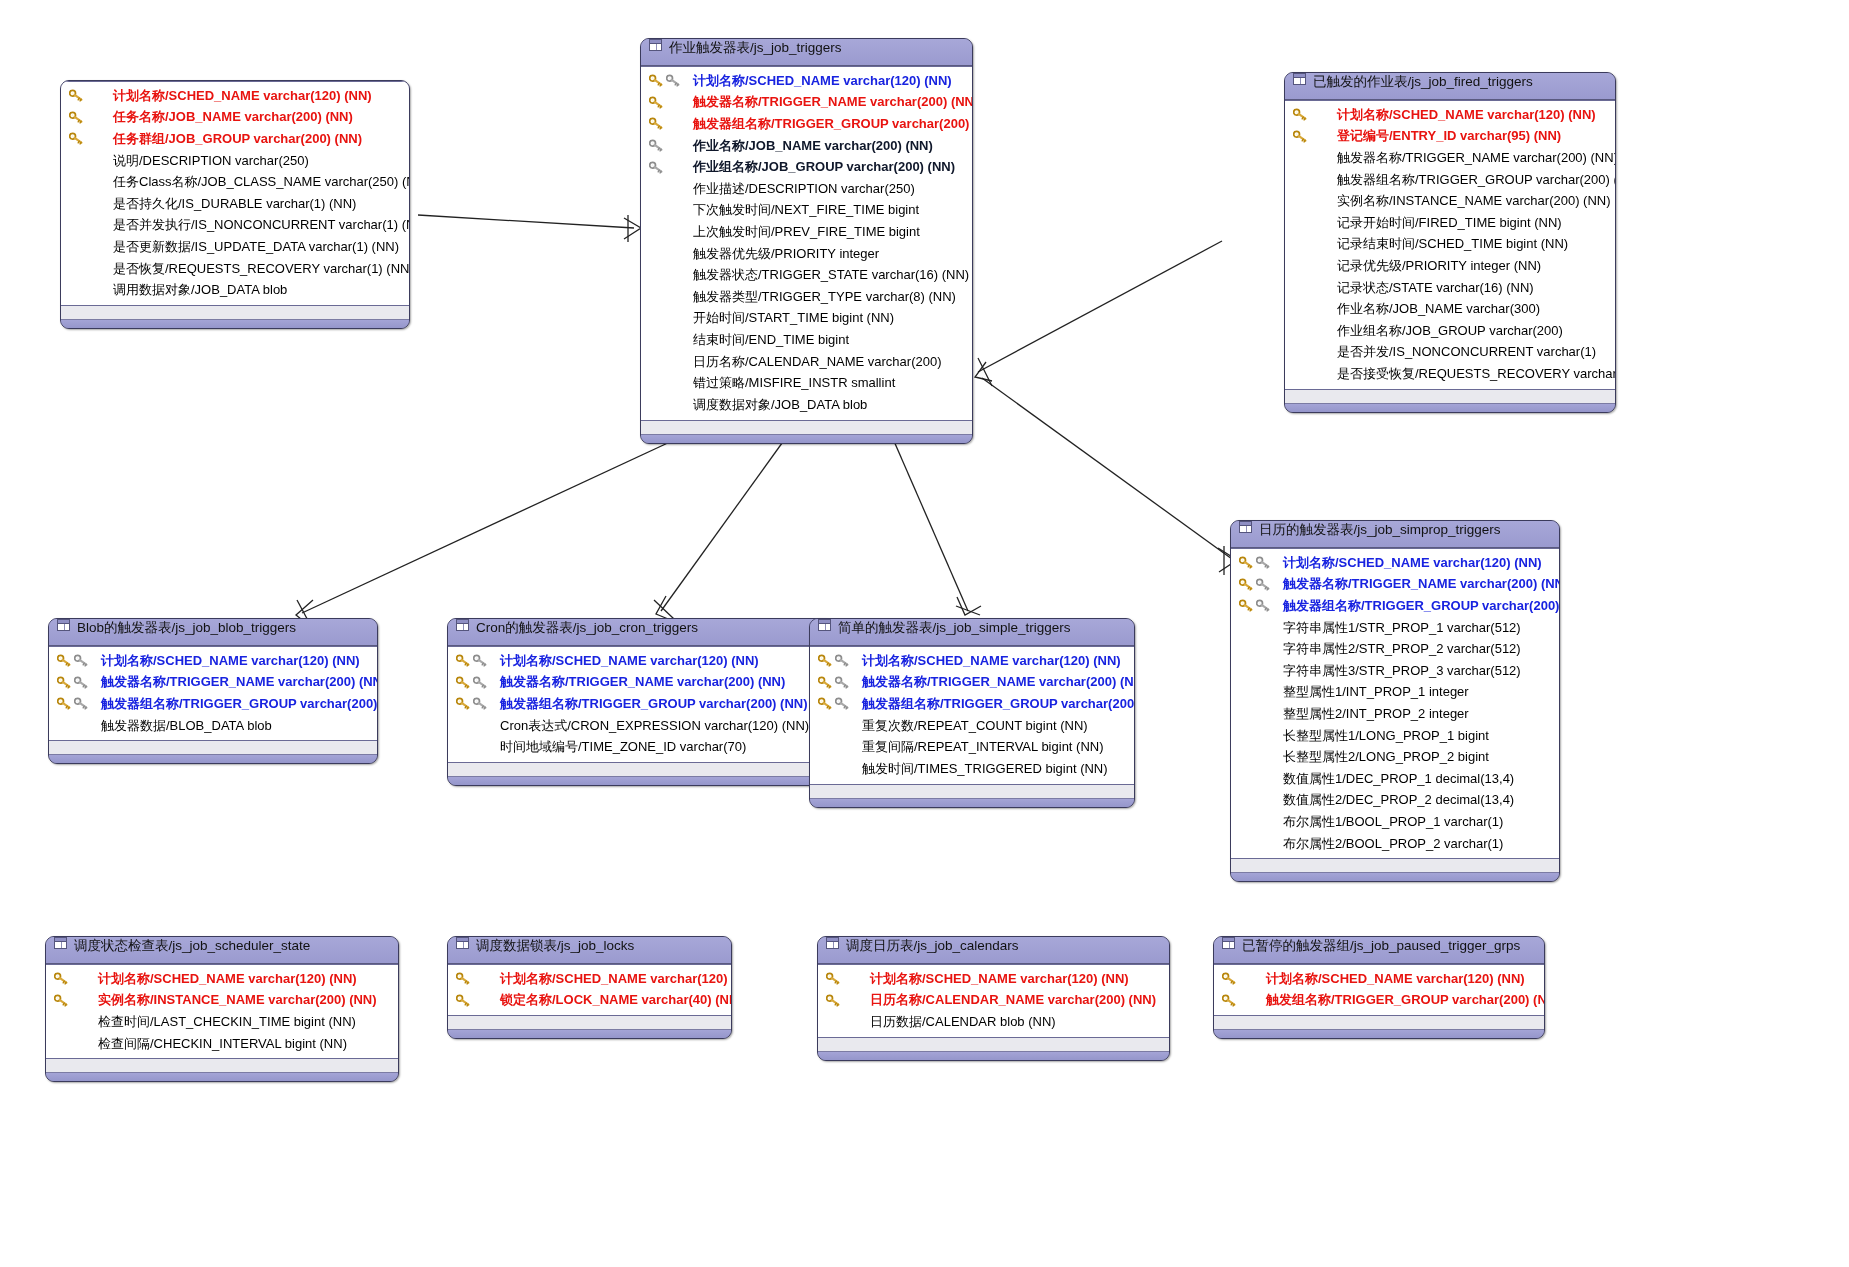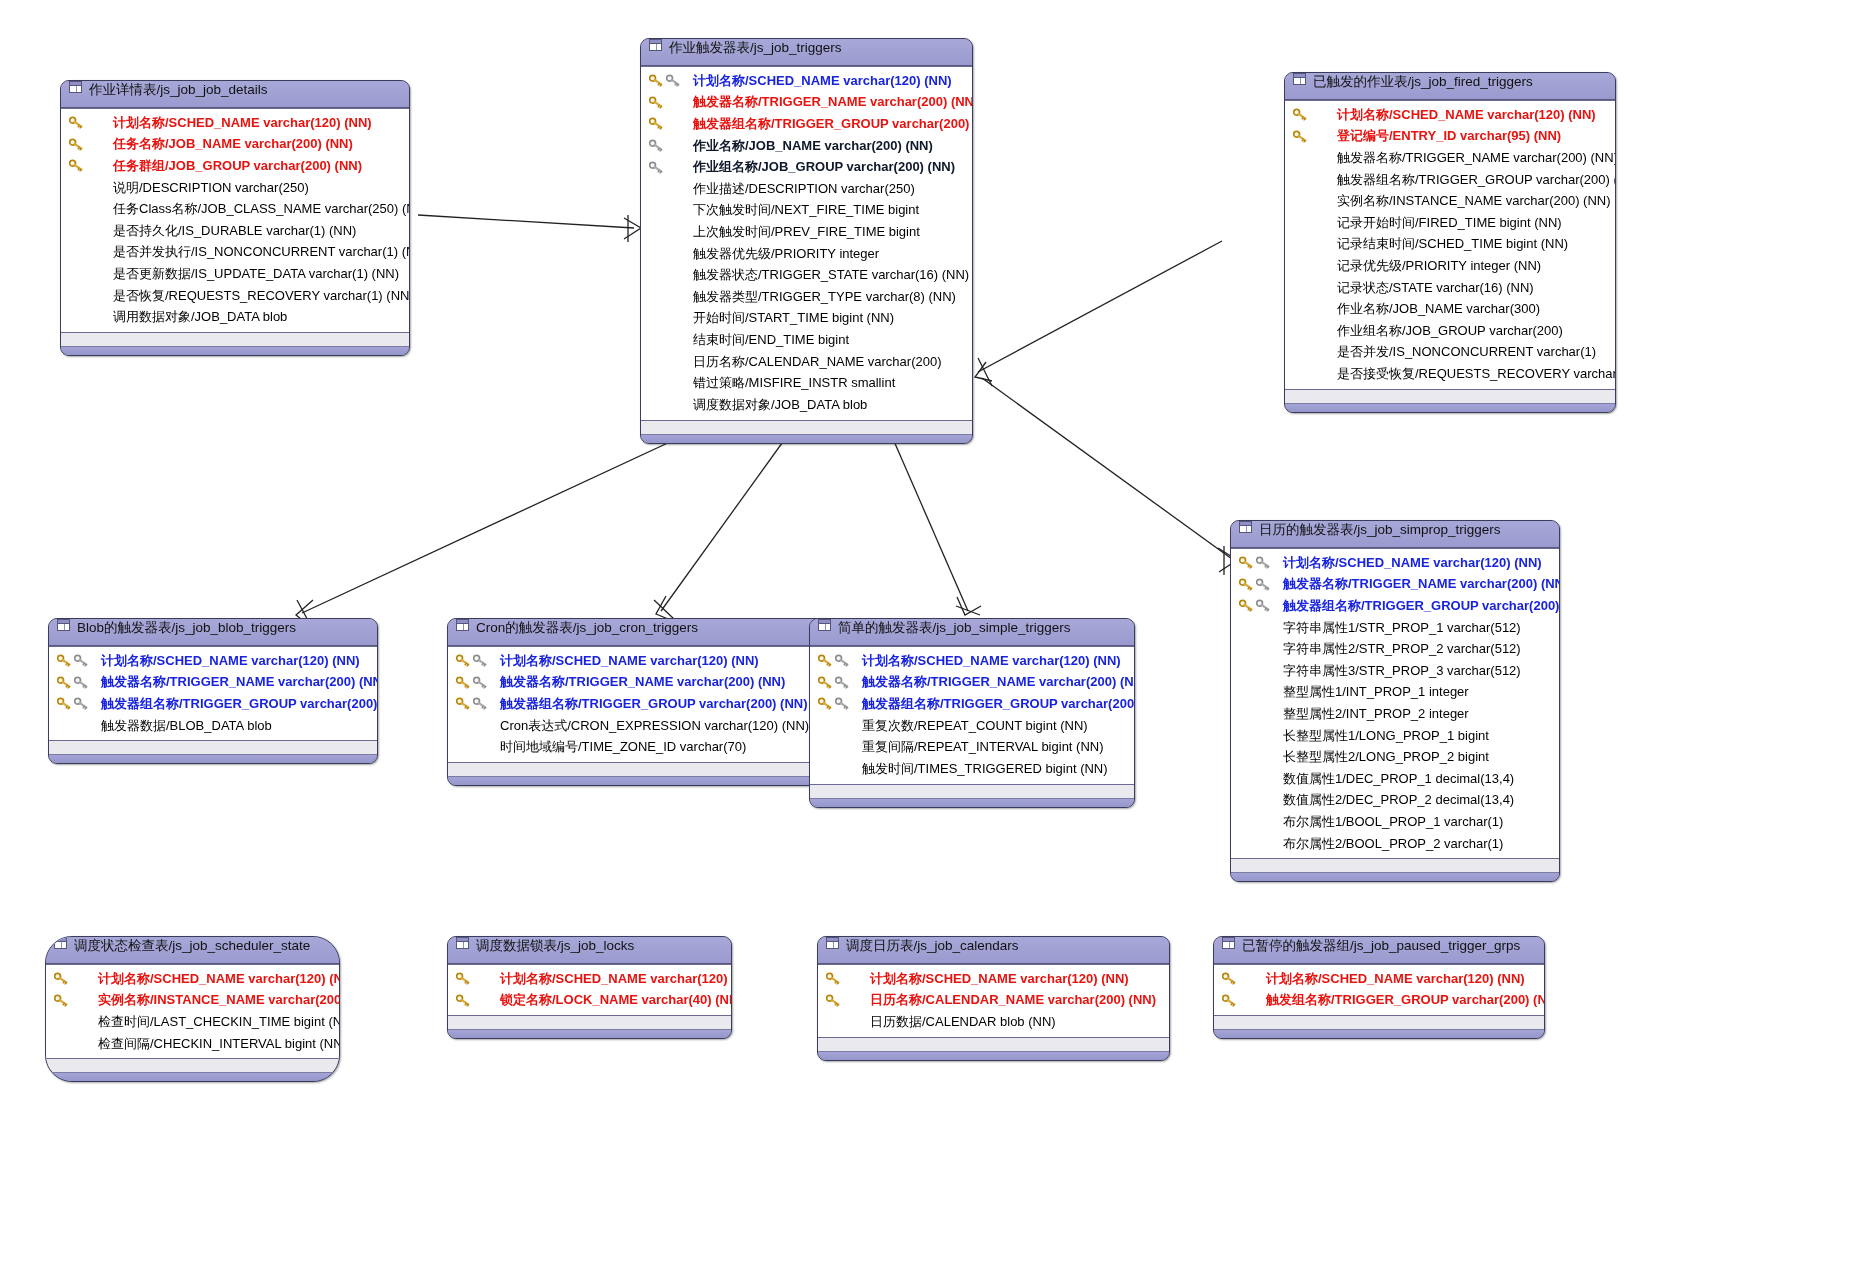--- a/index.html
+++ b/index.html
@@ -123,24 +123,20 @@
       <path d="M 790 432 L 661 611"></path>
       <path d="M 666 596 L 656 614 L 673 621"></path>
       <path d="M 654 600 L 674 619"></path>
 
       <path d="M 890 432 L 968 611"></path>
       <path d="M 957 597 L 965 615 L 981 606"></path>
       <path d="M 956 606 L 980 615"></path>
     </g>
   </svg>
 <div class="entity" style="left: 60px; top: 80px; width: 350px;">
-      <div class="ent-head">
-        <span class="tbl-ico"></span>
-        <span>作业详情表/js_job_job_details</span>
-      </div>
       <div class="ent-body">
         <div class="row">
           <span class="keycol">
             <span class="key">
               <svg width="15" height="13" viewBox="0 0 15 13">
   <circle cx="3.6" cy="4.2" r="2.9" fill="none" stroke="#b8860b" stroke-width="1.7"></circle>
   <circle cx="3.6" cy="4.2" r="1.0" fill="#fff6d0"></circle>
   <path d="M5.6 5.8 L12.4 10.6" stroke="#d9a93a" stroke-width="2.2" stroke-linecap="round"></path>
   <path d="M10.2 9.2 L9.2 10.8" stroke="#b8860b" stroke-width="1.5" stroke-linecap="round"></path>
   <path d="M12.1 10.4 L11.1 11.9" stroke="#b8860b" stroke-width="1.5" stroke-linecap="round"></path>
@@ -801,21 +797,21 @@
           <span class="lbl ">重复间隔/REPEAT_INTERVAL bigint (NN)</span>
         </div>
         <div class="row">
           <span class="keycol"></span>
           <span class="lbl ">触发时间/TIMES_TRIGGERED bigint (NN)</span>
         </div>
       </div>
       <div class="ent-foot"></div>
       <div class="ent-base"></div>
     </div>
-    <div class="entity" style="left: 45px; top: 936px; width: 295px; border-radius: 27px;">
+    <div class="entity" style="left: 45px; top: 936px; width: 354px;">
       <div class="ent-head">
         <span class="tbl-ico"></span>
         <span>调度状态检查表/js_job_scheduler_state</span>
       </div>
       <div class="ent-body">
         <div class="row">
           <span class="keycol">
             <span class="key">
               <svg width="15" height="13" viewBox="0 0 15 13">
   <circle cx="3.6" cy="4.2" r="2.9" fill="none" stroke="#b8860b" stroke-width="1.7"></circle>

